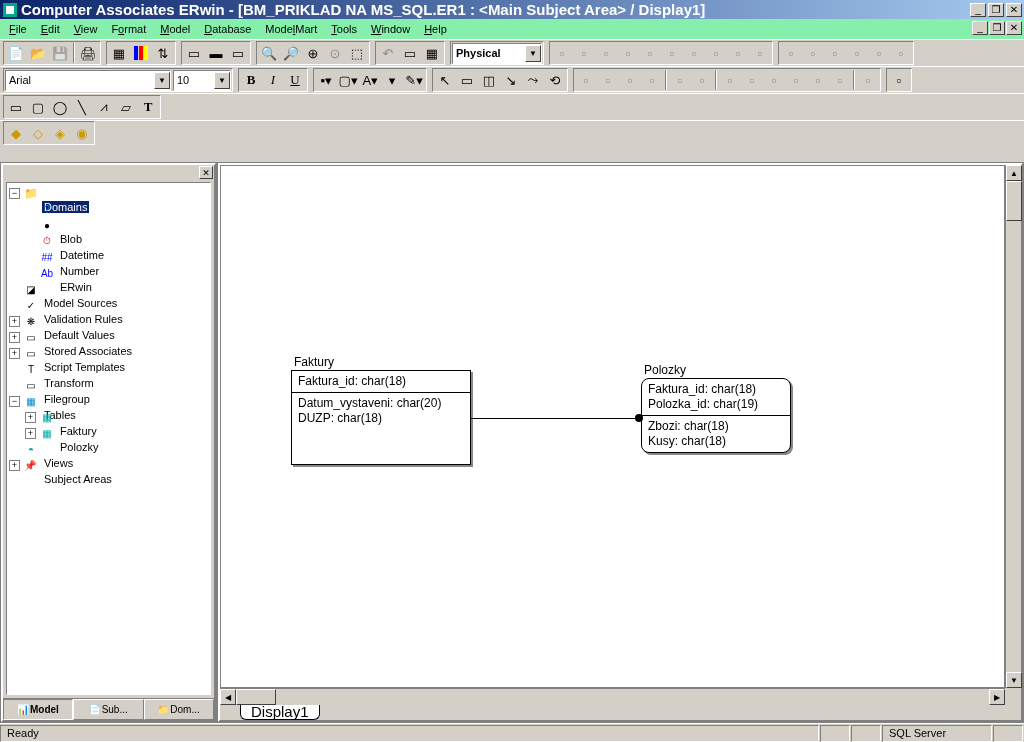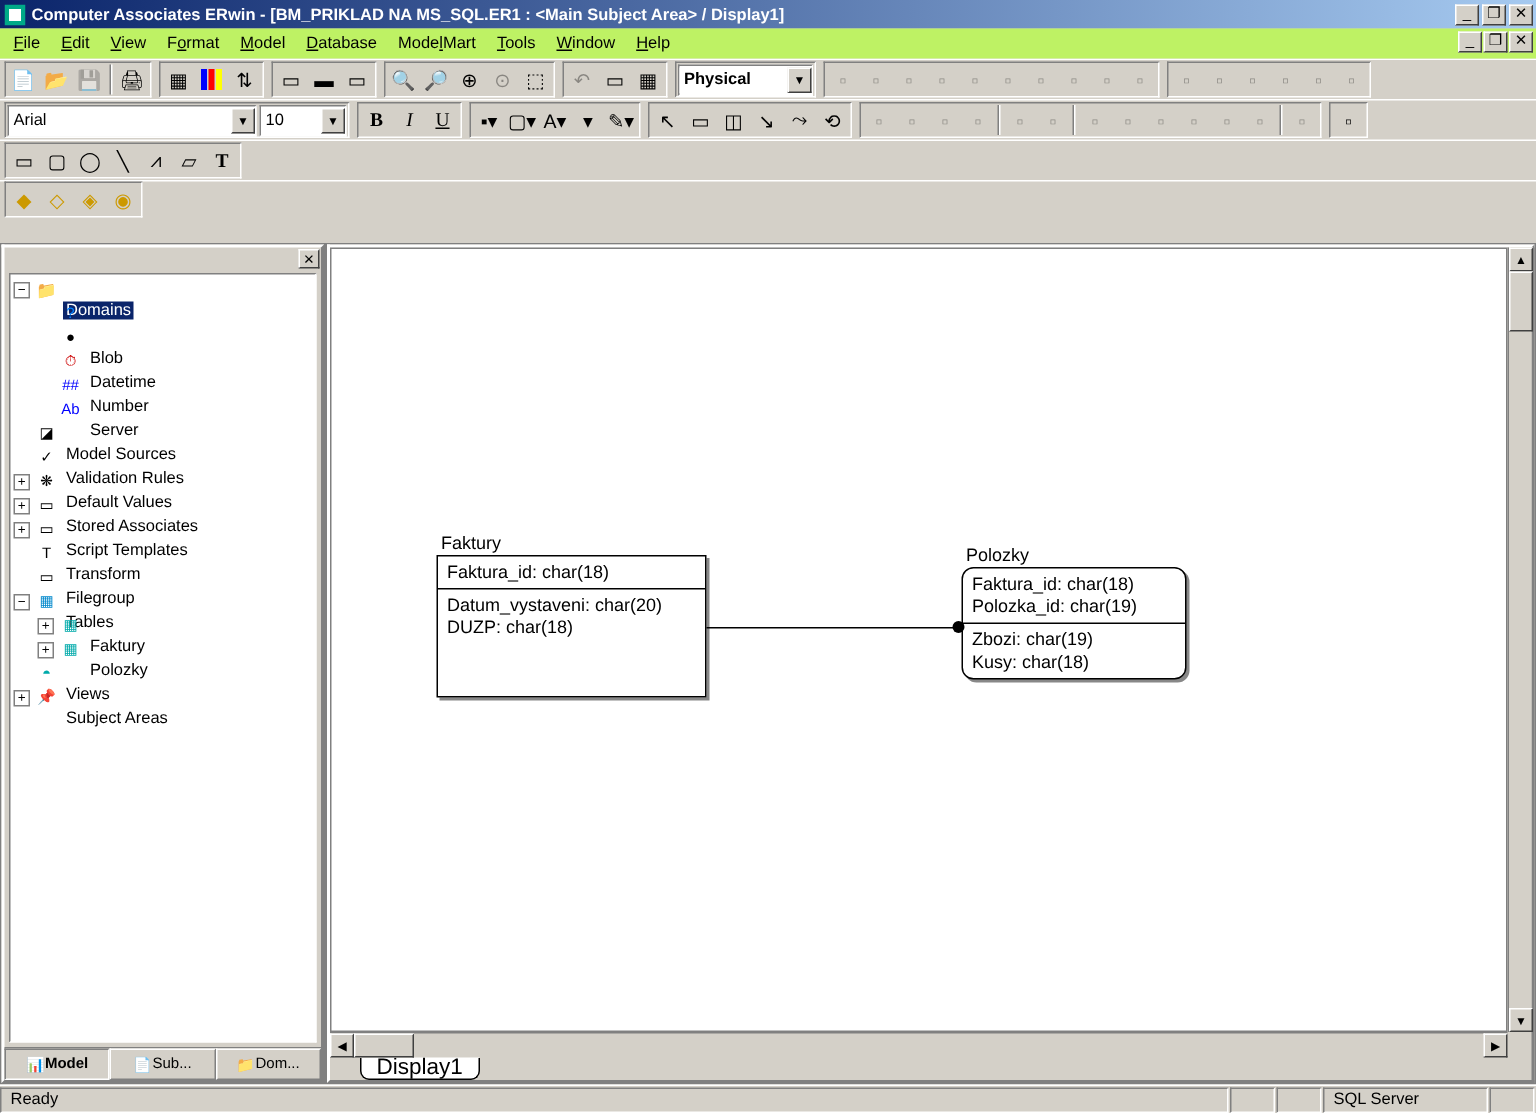--- a/index.html
+++ b/index.html
@@ -1,26 +1,26 @@
 <!DOCTYPE html>
 <html><head>
 <meta charset="utf-8">
 <style>
 * { box-sizing: border-box; margin: 0; padding: 0; }
 body { font-family: "MS Sans Serif", Tahoma, Arial, sans-serif; font-size: 11px; background: #d4d0c8; width: 1024px; height: 742px; overflow: hidden; position: relative; }
 
 
 .titlebar { height: 19px; background: linear-gradient(to right, #0a246a, #a6caf0); color: #fff; display: flex; align-items: center; padding: 0 2px; }
 .titlebar .icon { width: 16px; height: 16px; margin-right: 3px; display: inline-flex; align-items: center; justify-content: center; }
-.titlebar .title { font-weight: bold; font-size: 11px; flex: 1; white-space: nowrap; }
+.titlebar .title { font-weight: bold; font-size: 15px; flex: 1; white-space: nowrap; }
 .titlebar .winbtns { display: flex; gap: 2px; }
 .winbtn { width: 16px; height: 14px; background: #d4d0c8; border: 1px solid; border-color: #fff #404040 #404040 #fff; font-size: 10px; display: flex; align-items: center; justify-content: center; cursor: pointer; color: #000; font-family: "Marlett", Arial; line-height: 1; }
 
 
-.menubar { height: 20px; background: #bef264; display: flex; align-items: center; padding: 0 2px; position: relative; }
+.menubar { height: 20px; background: #86efac; display: flex; align-items: center; padding: 0 2px; position: relative; }
 .menuitem { padding: 2px 7px; cursor: pointer; }
 .menuitem .ul { text-decoration: underline; }
 .menubar .docbtns { position: absolute; right: 2px; top: 2px; display: flex; gap: 1px; }
 
 
 .toolbar-row { height: 27px; background: #d4d0c8; display: flex; align-items: center; border-top: 1px solid #fff; padding: 1px 3px; gap: 1px; }
 .toolbar-group { display: flex; align-items: center; border: 1px solid; border-color: #808080 #fff #fff #808080; padding: 1px; margin-right: 4px; height: 24px; }
 .tbtn { width: 22px; height: 22px; display: inline-flex; align-items: center; justify-content: center; cursor: pointer; font-size: 13px; }
 .tbtn.disabled { opacity: 0.35; cursor: default; }
 .tsep { width: 2px; height: 20px; border-left: 1px solid #808080; border-right: 1px solid #fff; margin: 0 2px; }
@@ -269,21 +269,21 @@
           <div class="tree-node" style="padding-left: 30px;">
             <span class="ticon" style="color:#c00">⏱</span>
             <span class="label">Datetime</span>
           </div>
           <div class="tree-node" style="padding-left: 30px;">
             <span class="ticon" style="color:#00f">##</span>
             <span class="label">Number</span>
           </div>
           <div class="tree-node" style="padding-left: 30px;">
             <span class="ticon" style="color:#00f">Ab</span>
-            <span class="label">Server</span>
+            <span class="label">ERwin</span>
           </div>
         </div>
       <div id="other-items">
           <div class="tree-node">
             <span class="noexp"></span>
             <span class="ticon">◪</span>
             <span class="label">Model Sources</span>
           </div>
           <div class="tree-node">
             <span class="noexp"></span>
@@ -365,21 +365,21 @@
         </div>
       </div>
 
       <div class="entity rounded" style="left:420px; top:212px; width:150px;">
         <div class="entity-name">Polozky</div>
         <div class="pk">
           <div class="col">Faktura_id: char(18)</div>
           <div class="col">Polozka_id: char(19)</div>
         </div>
         <div class="cols">
-          <div class="col">Zbozi: char(19)</div>
+          <div class="col">Zbozi: char(18)</div>
           <div class="col">Kusy: char(18)</div>
         </div>
       </div>
 
       <div class="rel-line" style="left:250px; top:252px; width:170px"></div>
       <div class="rel-dot" style="left:414px; top:248px"></div>
     </div>
     <div class="vscroll">
       <div class="arrow up">▲</div>
       <div class="thumb"></div>

